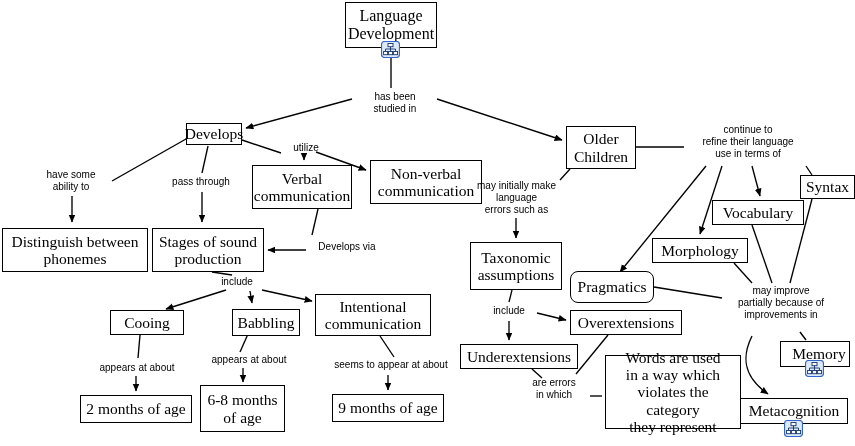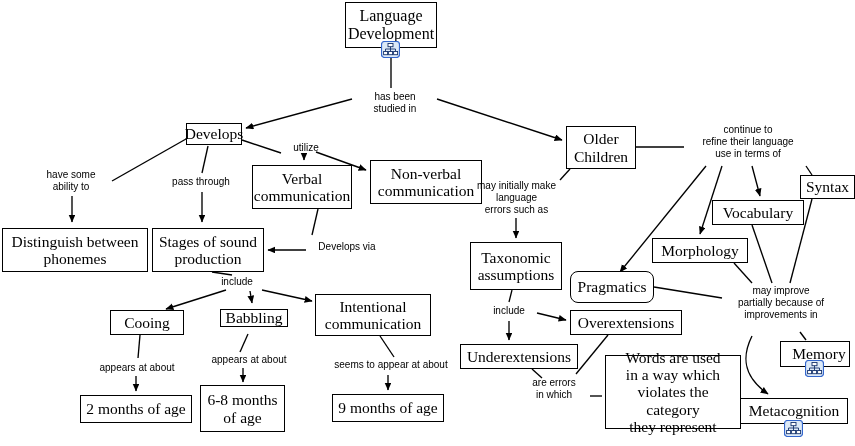--- a/index.html
+++ b/index.html
@@ -114,21 +114,21 @@
 phonemes</div>
   <div class="node" style="left:152px;top:228px;width:112px;height:44px;">Stages of sound
 production</div>
   <div class="node" style="left:470px;top:242px;width:92px;height:48px;">Taxonomic
 assumptions</div>
   <div class="node" style="left:570px;top:271px;width:84px;height:32px;border-radius:8px;">Pragmatics</div>
   <div class="node" style="left:652px;top:238px;width:96px;height:25px;">Morphology</div>
   <div class="node" style="left:712px;top:200px;width:92px;height:25px;">Vocabulary</div>
   <div class="node" style="left:800px;top:175px;width:55px;height:24px;">Syntax</div>
   <div class="node" style="left:110px;top:310px;width:74px;height:25px;">Cooing</div>
-  <div class="node" style="left:220px;top:309px;width:68px;height:18px;">Babbling</div>
+  <div class="node" style="left:232px;top:309px;width:68px;height:27px;">Babbling</div>
   <div class="node" style="left:315px;top:294px;width:116px;height:42px;">Intentional
 communication</div>
   <div class="node" style="left:570px;top:310px;width:112px;height:25px;">Overextensions</div>
   <div class="node" style="left:460px;top:344px;width:118px;height:25px;">Underextensions</div>
   <div class="node" style="left:80px;top:395px;width:112px;height:28px;">2 months of age</div>
   <div class="node" style="left:200px;top:385px;width:85px;height:47px;">6-8 months
 of age</div>
   <div class="node" style="left:332px;top:394px;width:112px;height:28px;">9 months of age</div>
   <div class="node" style="left:605px;top:355px;width:136px;height:74px;">Words are used
 in a way which

